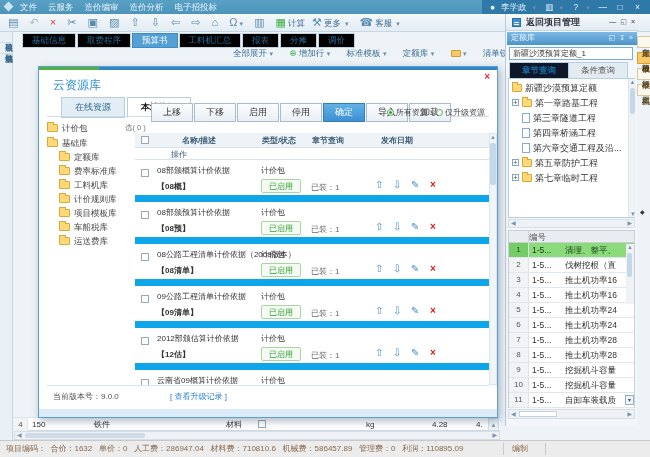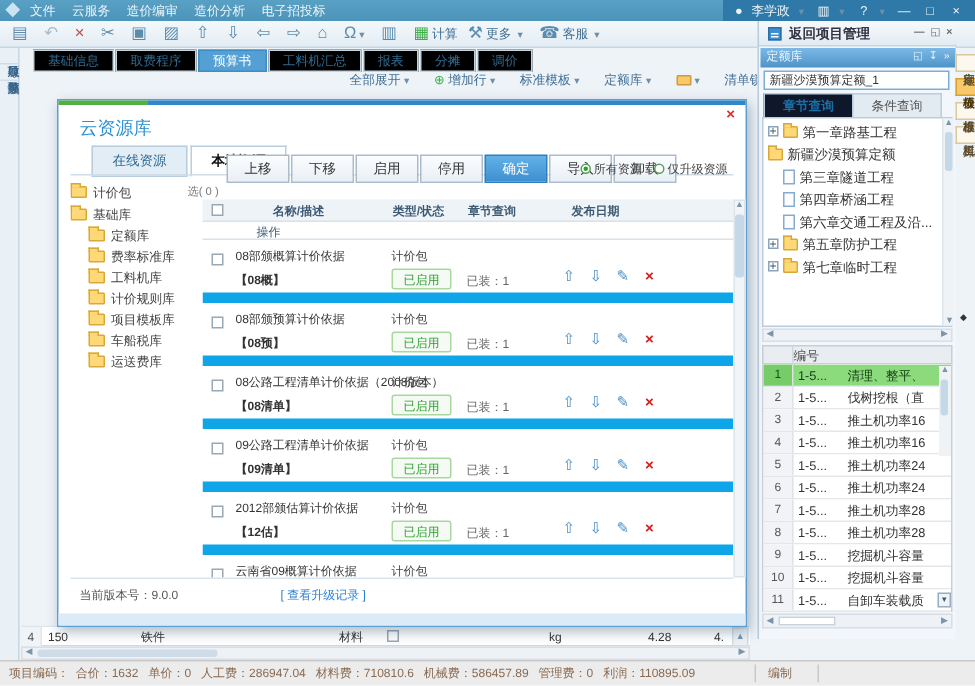--- a/index.html
+++ b/index.html
@@ -65,21 +65,21 @@
 .dr-tag{position:absolute;left:22px;top:21px;font-size:8px;color:#333;font-weight:bold;}
 .dr-type{position:absolute;left:126px;top:5px;font-size:8px;color:#444;}
 .dr-badge{position:absolute;left:126px;top:19px;width:40px;height:14px;line-height:13px;text-align:center;font-size:8px;color:#2ca02c;background:#f5fbf4;border:1px solid #a8d8a0;border-radius:2px;}
 .dr-inst{position:absolute;left:176px;top:22px;font-size:8px;color:#666;}
 .ric{position:absolute;top:19px;font-size:10px;color:#4a90c8;}
 .ric.del{color:#d82020;font-weight:bold;}
 #dlg-vscroll{position:absolute;left:450px;top:66px;width:8px;height:252px;background:#f2f5f8;border:1px solid #dde5ec;font-size:6px;color:#7a95ab;text-align:center;}
 #dlg-vthumb{position:absolute;left:0px;top:9px;width:6px;height:42px;background:#c4d8e8;border-radius:2px;}
 #dlg-footline{position:absolute;left:8px;right:8px;top:318px;border-top:1px solid #d8e4ee;}
 #dlg-version{position:absolute;left:14px;top:324px;font-size:8px;color:#555;}
-#dlg-upgrade{position:absolute;left:104px;top:324px;font-size:8px;color:#2a7fd0;padding-left:44px;}
+#dlg-upgrade{position:absolute;left:87px;top:324px;font-size:8px;color:#2a7fd0;padding-left:44px;}
 #dlg-bottomstrip{position:absolute;left:0;bottom:0;width:100%;height:8px;background:#dcebf8;}
 
 #grid-row{left:14px;top:417px;width:486px;height:14px;background:#fff;border-top:1px solid #dde6ed;border-bottom:1px solid #cfd9e2;font-size:8px;line-height:13px;color:#333;}
 .gcell{position:absolute;top:0;}
 #grow-numcol{position:absolute;left:0;top:0;width:14px;height:13px;background:#f1f4f7;border-right:1px solid #dfe6ec;text-align:center;color:#555;}
 #grid-vstub{position:absolute;left:474px;top:0;width:11px;height:13px;background:#eef2f6;border:1px solid #d4dde5;font-size:6px;color:#7a95ab;text-align:center;line-height:12px;}
 #grid-hscroll{left:14px;top:431px;width:486px;height:9px;background:#eef1f5;border:1px solid #d7dee5;font-size:6px;color:#7a95ab;line-height:7px;}
 #ghs-thumb{position:absolute;left:10px;top:1px;width:120px;height:5px;background:#cfdce8;border-radius:2px;}
 .hs-arrow{position:absolute;top:0px;}
 
@@ -335,22 +335,22 @@
     <span>定额库</span>
     <span class="hic">»</span>
     <span class="hic">↧</span>
     <span class="hic">◱</span>
   </div>
   <div id="rp-input">新疆沙漠预算定额_1</div>
   <div id="rp-tabs">
     <span class="rptab sel">章节查询</span><span class="rptab uns">条件查询</span>
   </div>
   <div id="rp-tree">
+      <div class="rpti"><span class="sfolder open"></span><span>新疆沙漠预算定额</span></div>
       <div class="rpti"><span class="exp"></span><span class="sfolder"></span><span>第一章路基工程</span></div>
-      <div class="rpti"><span class="sfolder open"></span><span>新疆沙漠预算定额</span></div>
       <div class="rpti"><span class="spacer"></span><span class="sfile"></span><span>第三章隧道工程</span></div>
       <div class="rpti"><span class="spacer"></span><span class="sfile"></span><span>第四章桥涵工程</span></div>
       <div class="rpti"><span class="spacer"></span><span class="sfile"></span><span>第六章交通工程及沿...</span></div>
       <div class="rpti"><span class="exp"></span><span class="sfolder"></span><span>第五章防护工程</span></div>
       <div class="rpti"><span class="exp"></span><span class="sfolder"></span><span>第七章临时工程</span></div>
     </div>
   <div id="rp-tree-vscroll"><span>▲</span><div class="vthumb"></div><span class="dn">▼</span></div>
   <div id="rp-hscroll1">
       <span class="hs-arrow" style="left:2px">◀</span>
       <span class="hs-arrow" style="right:2px">▶</span>

